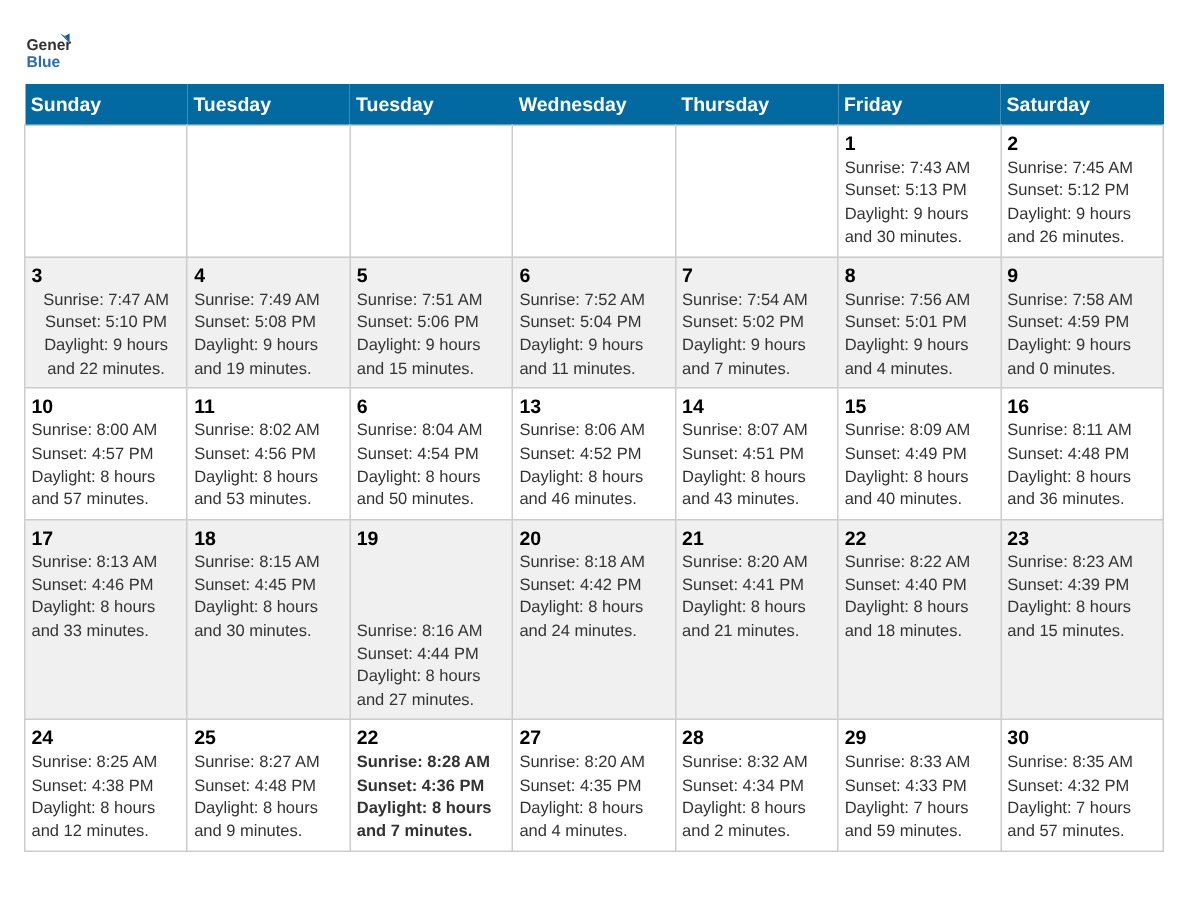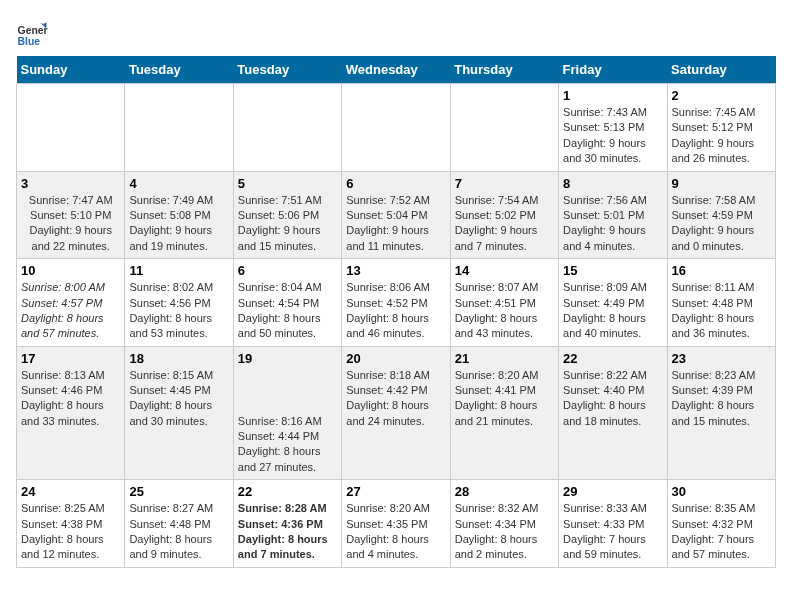--- a/index.html
+++ b/index.html
@@ -177,21 +177,21 @@
           <span class="day-num">9</span>
           <div class="day-detail" style="white-space: pre-line;">Sunrise: 7:58 AM
 Sunset: 4:59 PM
 Daylight: 9 hours
 and 0 minutes.</div>
         </td>
       </tr>
       <tr>
         <td>
           <span class="day-num">10</span>
-          <div class="day-detail" style="white-space: pre-line; font-style: italic;">Sunrise: 8:00 AM
+          <div class="day-detail" style="white-space: pre-line;">Sunrise: 8:00 AM
 Sunset: 4:57 PM
 Daylight: 8 hours
 and 57 minutes.</div>
         </td>
         <td>
           <span class="day-num">11</span>
           <div class="day-detail" style="white-space: pre-line;">Sunrise: 8:02 AM
 Sunset: 4:56 PM
 Daylight: 8 hours
 and 53 minutes.</div>

